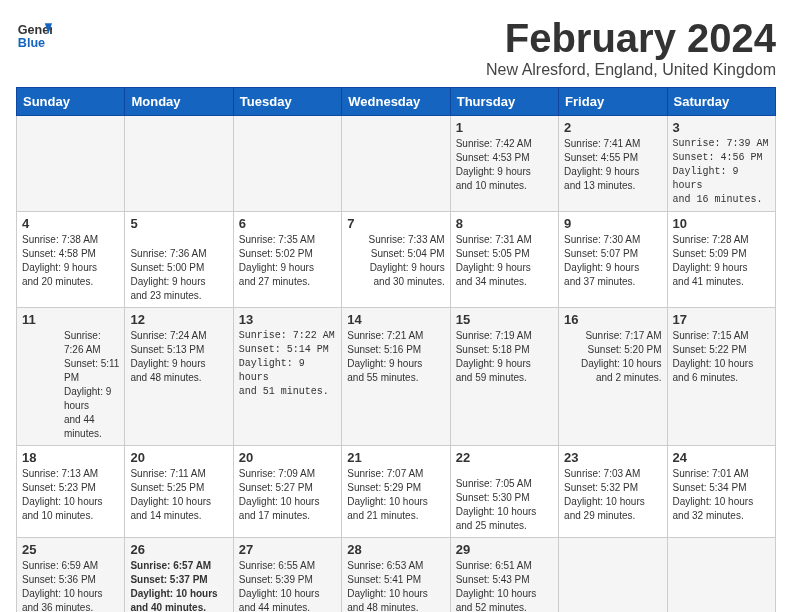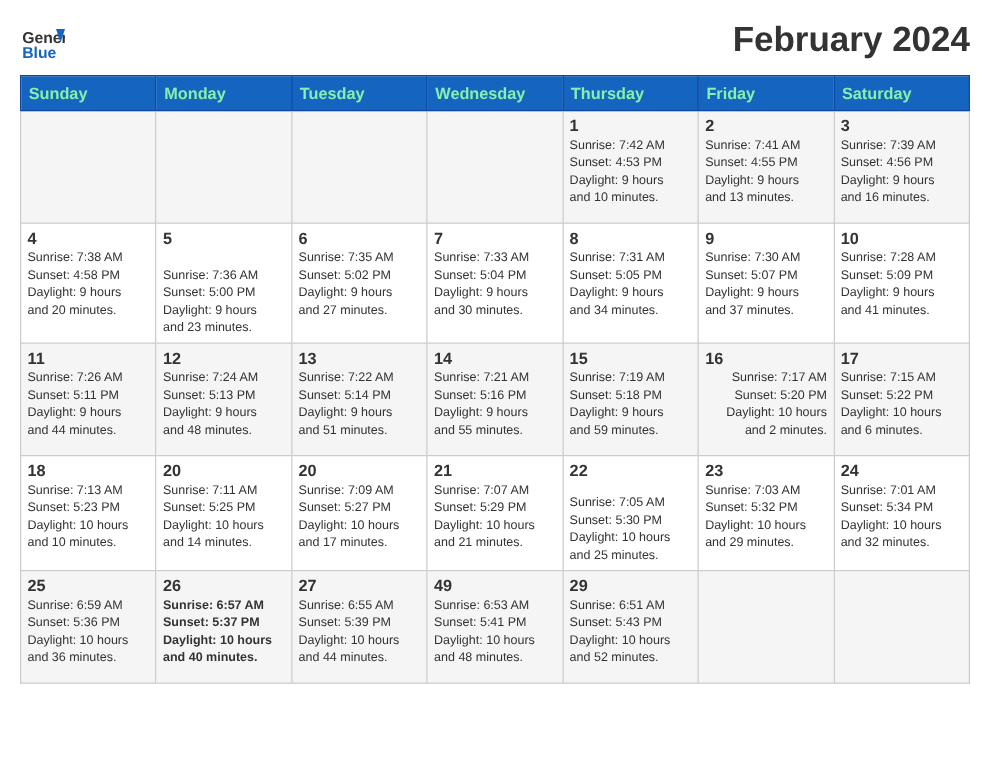--- a/index.html
+++ b/index.html
@@ -22,36 +22,36 @@
       gap: 4px;
     }
     .logo-icon {
       width: 36px;
       height: 36px;
     }
     .title-area {
       text-align: right;
     }
     .month-title {
-      font-size: 28px;
+      font-size: 40px;
       font-weight: bold;
       color: #333;
     }
     .location-title {
       font-size: 16px;
       color: #444;
     }
     table {
       width: 100%;
       border-collapse: collapse;
       table-layout: fixed;
     }
     thead tr th {
       background-color: #1565c0;
-      color: #86efac;
+      color: #ffffff;
       text-align: left;
       padding: 6px 6px;
       font-size: 13px;
       font-weight: bold;
       border: 1px solid #0d47a1;
     }
     tbody tr td {
       border: 1px solid #ccc;
       vertical-align: top;
       padding: 4px 5px;
@@ -86,20 +86,21 @@
 <div class="header-area">
   <div class="logo">
     <svg class="logo-icon" viewBox="0 0 40 40">
       <text x="2" y="20" font-size="14" font-weight="bold" fill="#333">General</text>
       <text x="2" y="34" font-size="14" font-weight="bold" fill="#1565c0">Blue</text>
       <polygon points="32,8 40,8 36,20" fill="#1565c0"></polygon>
     </svg>
   </div>
   <div class="title-area">
     <div class="month-title">February 2024</div>
+    <div class="location-title">New Alresford, England, United Kingdom</div>
   </div>
 </div>
 
 <table>
   <thead>
     <tr id="header-row">
         <th>Sunday</th>
         <th>Monday</th>
         <th>Tuesday</th>
         <th>Wednesday</th>
@@ -123,21 +124,21 @@
         </td>
         <td>
           <span class="day-number">2</span>
           <div class="day-info" style="white-space: pre-line;">Sunrise: 7:41 AM
 Sunset: 4:55 PM
 Daylight: 9 hours
 and 13 minutes.</div>
         </td>
         <td>
           <span class="day-number">3</span>
-          <div class="day-info" style="white-space: pre-line;">Sunrise: 7:39 AM
+          <div class="day-info" style="white-space: pre-line; font-family: Liberation Mono, monospace;">Sunrise: 7:39 AM
 Sunset: 4:56 PM
 Daylight: 9 hours
 and 16 minutes.</div>
         </td>
       </tr>
       <tr>
         <td>
           <span class="day-number">4</span>
           <div class="day-info" style="white-space: pre-line;">Sunrise: 7:38 AM
 Sunset: 4:58 PM
@@ -153,21 +154,21 @@
         </td>
         <td>
           <span class="day-number">6</span>
           <div class="day-info" style="white-space: pre-line;">Sunrise: 7:35 AM
 Sunset: 5:02 PM
 Daylight: 9 hours
 and 27 minutes.</div>
         </td>
         <td>
           <span class="day-number">7</span>
-          <div class="day-info" style="white-space: pre-line;">Sunrise: 7:33 AM
+          <div class="day-info" style="white-space: pre-line; text-align: right;">Sunrise: 7:33 AM
 Sunset: 5:04 PM
 Daylight: 9 hours
 and 30 minutes.</div>
         </td>
         <td>
           <span class="day-number">8</span>
           <div class="day-info" style="white-space: pre-line;">Sunrise: 7:31 AM
 Sunset: 5:05 PM
 Daylight: 9 hours
 and 34 minutes.</div>
@@ -183,35 +184,35 @@
           <span class="day-number">10</span>
           <div class="day-info" style="white-space: pre-line;">Sunrise: 7:28 AM
 Sunset: 5:09 PM
 Daylight: 9 hours
 and 41 minutes.</div>
         </td>
       </tr>
       <tr>
         <td>
           <span class="day-number">11</span>
-          <div class="day-info" style="white-space: pre-line;">Sunrise: 7:26 AM
+          <div class="day-info" style="white-space: pre-line; margin-left: 42px;">Sunrise: 7:26 AM
 Sunset: 5:11 PM
 Daylight: 9 hours
 and 44 minutes.</div>
         </td>
         <td>
           <span class="day-number">12</span>
           <div class="day-info" style="white-space: pre-line;">Sunrise: 7:24 AM
 Sunset: 5:13 PM
 Daylight: 9 hours
 and 48 minutes.</div>
         </td>
         <td>
           <span class="day-number">13</span>
-          <div class="day-info" style="white-space: pre-line;">Sunrise: 7:22 AM
+          <div class="day-info" style="white-space: pre-line; font-family: Liberation Mono, monospace;">Sunrise: 7:22 AM
 Sunset: 5:14 PM
 Daylight: 9 hours
 and 51 minutes.</div>
         </td>
         <td>
           <span class="day-number">14</span>
           <div class="day-info" style="white-space: pre-line;">Sunrise: 7:21 AM
 Sunset: 5:16 PM
 Daylight: 9 hours
 and 55 minutes.</div>
@@ -305,21 +306,21 @@
 and 40 minutes.</div>
         </td>
         <td>
           <span class="day-number">27</span>
           <div class="day-info" style="white-space: pre-line;">Sunrise: 6:55 AM
 Sunset: 5:39 PM
 Daylight: 10 hours
 and 44 minutes.</div>
         </td>
         <td>
-          <span class="day-number">49</span>
+          <span class="day-number">28</span>
           <div class="day-info" style="white-space: pre-line;">Sunrise: 6:53 AM
 Sunset: 5:41 PM
 Daylight: 10 hours
 and 48 minutes.</div>
         </td>
         <td>
           <span class="day-number">29</span>
           <div class="day-info" style="white-space: pre-line;">Sunrise: 6:51 AM
 Sunset: 5:43 PM
 Daylight: 10 hours

